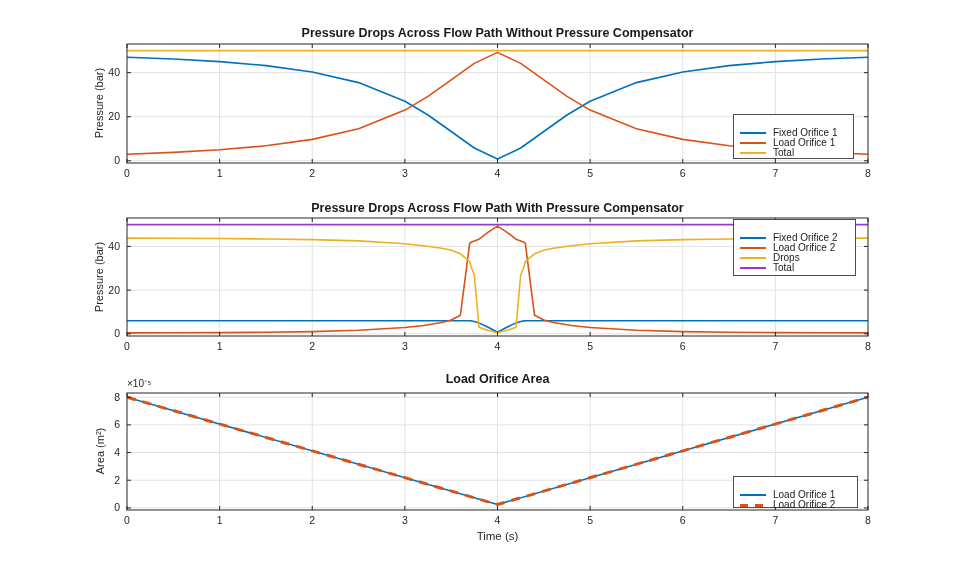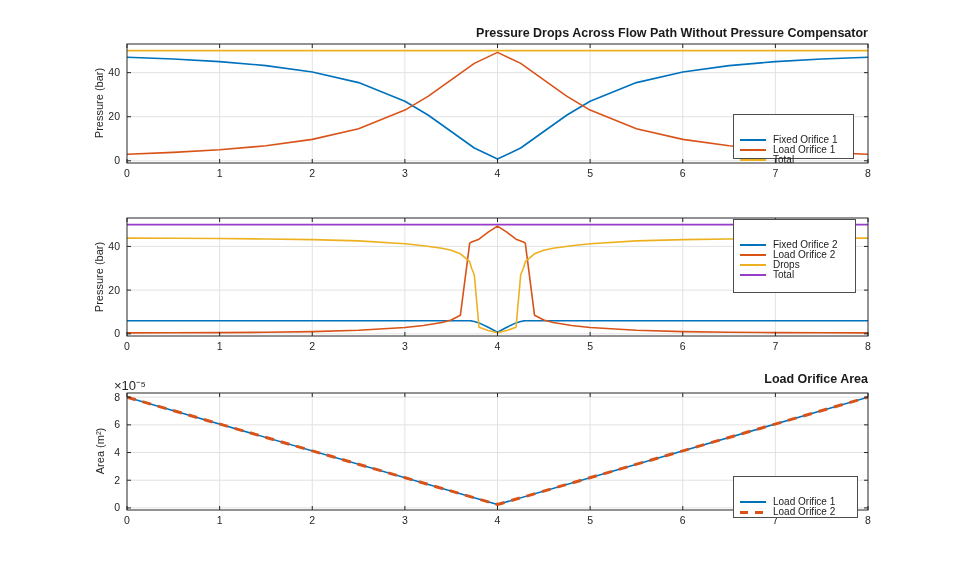--- a/index.html
+++ b/index.html
@@ -5,42 +5,42 @@
   html,body{margin:0;padding:0;background:#fff;}
   #figure{
     position:relative;
     width:959px;height:577px;
     background:#fff;
     font-family:"Liberation Sans",sans-serif;
     overflow:hidden;
   }
   .chart-title{
     position:absolute;left:127px;width:741px;
-    text-align:right;
+    text-align:center;
     font-size:12.5px;font-weight:bold;color:#1a1a1a;
     white-space:nowrap;
   }
   .ylabel{
     position:absolute;
     transform:translate(-50%,-50%) rotate(-90deg);
     font-size:11px;color:#262626;white-space:nowrap;
   }
   .xlabel{
     position:absolute;left:127px;width:741px;top:530px;
     text-align:center;font-size:11.5px;color:#262626;
   }
   .multiplier{
-    position:absolute;left:114px;top:376px;
-    font-size:13px;color:#262626;
+    position:absolute;left:127px;top:376px;
+    font-size:10px;color:#262626;
   }
   .legend{
     position:absolute;
     background:#fff;border:1px solid #4d4d4d;
     display:flex;flex-direction:column;justify-content:space-around;
-    padding:20px 6px;box-sizing:border-box;
+    padding:13px 6px;box-sizing:border-box;
   }
   .legend-row{display:flex;align-items:center;gap:7px;height:14px;}
   .legend-swatch{width:26px;flex:0 0 26px;}
   .legend-label{font-size:10px;color:#1a1a1a;white-space:nowrap;line-height:1;}
   svg{position:absolute;left:0;top:0;}
   svg text{font-family:"Liberation Sans",sans-serif;font-size:10.5px;fill:#262626;}
 </style>
 </head>
 <body>
 
@@ -210,44 +210,46 @@
       <text x="120" y="456.03846153846155" text-anchor="end">4</text>
       <line x1="127" y1="424.84615384615387" x2="131" y2="424.84615384615387" stroke="#262626" stroke-width="1"></line>
       <line x1="868" y1="424.84615384615387" x2="864" y2="424.84615384615387" stroke="#262626" stroke-width="1"></line>
       <text x="120" y="428.34615384615387" text-anchor="end">6</text>
       <line x1="127" y1="397.1538461538462" x2="131" y2="397.1538461538462" stroke="#262626" stroke-width="1"></line>
       <line x1="868" y1="397.1538461538462" x2="864" y2="397.1538461538462" stroke="#262626" stroke-width="1"></line>
       <text x="120" y="400.6538461538462" text-anchor="end">8</text>
     </svg>
 
   <div class="chart-title" style="top:26px">Pressure Drops Across Flow Path Without Pressure Compensator</div>
+  <div class="chart-title" style="top:201px">Pressure Drops Across Flow Path With Pressure Compensator</div>
   <div class="chart-title" style="top:372px">Load Orifice Area</div>
 
   <div class="ylabel" style="left:99px;top:103px">Pressure (bar)</div>
   <div class="ylabel" style="left:99px;top:277px">Pressure (bar)</div>
   <div class="ylabel" style="left:100px;top:451px">Area (m²)</div>
 
   <div class="multiplier">×10⁻⁵</div>
 
+  <div class="xlabel">Time (s)</div>
 
   <div id="legend1" class="legend" style="left:733px;top:114px;width:121px;height:45px">
       <div class="legend-row">
         <div class="legend-swatch" style="height: 2px; background: rgb(0, 114, 189);"></div>
         <span class="legend-label">Fixed Orifice 1</span>
       </div>
       <div class="legend-row">
         <div class="legend-swatch" style="height: 2px; background: rgb(217, 83, 25);"></div>
         <span class="legend-label">Load Orifice 1</span>
       </div>
       <div class="legend-row">
         <div class="legend-swatch" style="height: 2px; background: rgb(237, 177, 32);"></div>
         <span class="legend-label">Total</span>
       </div>
     </div>
-  <div id="legend2" class="legend" style="left:733px;top:219px;width:123px;height:74px">
+  <div id="legend2" class="legend" style="left:733px;top:219px;width:123px;height:57px">
       <div class="legend-row">
         <div class="legend-swatch" style="height: 2px; background: rgb(0, 114, 189);"></div>
         <span class="legend-label">Fixed Orifice 2</span>
       </div>
       <div class="legend-row">
         <div class="legend-swatch" style="height: 2px; background: rgb(217, 83, 25);"></div>
         <span class="legend-label">Load Orifice 2</span>
       </div>
       <div class="legend-row">
         <div class="legend-swatch" style="height: 2px; background: rgb(237, 177, 32);"></div>

